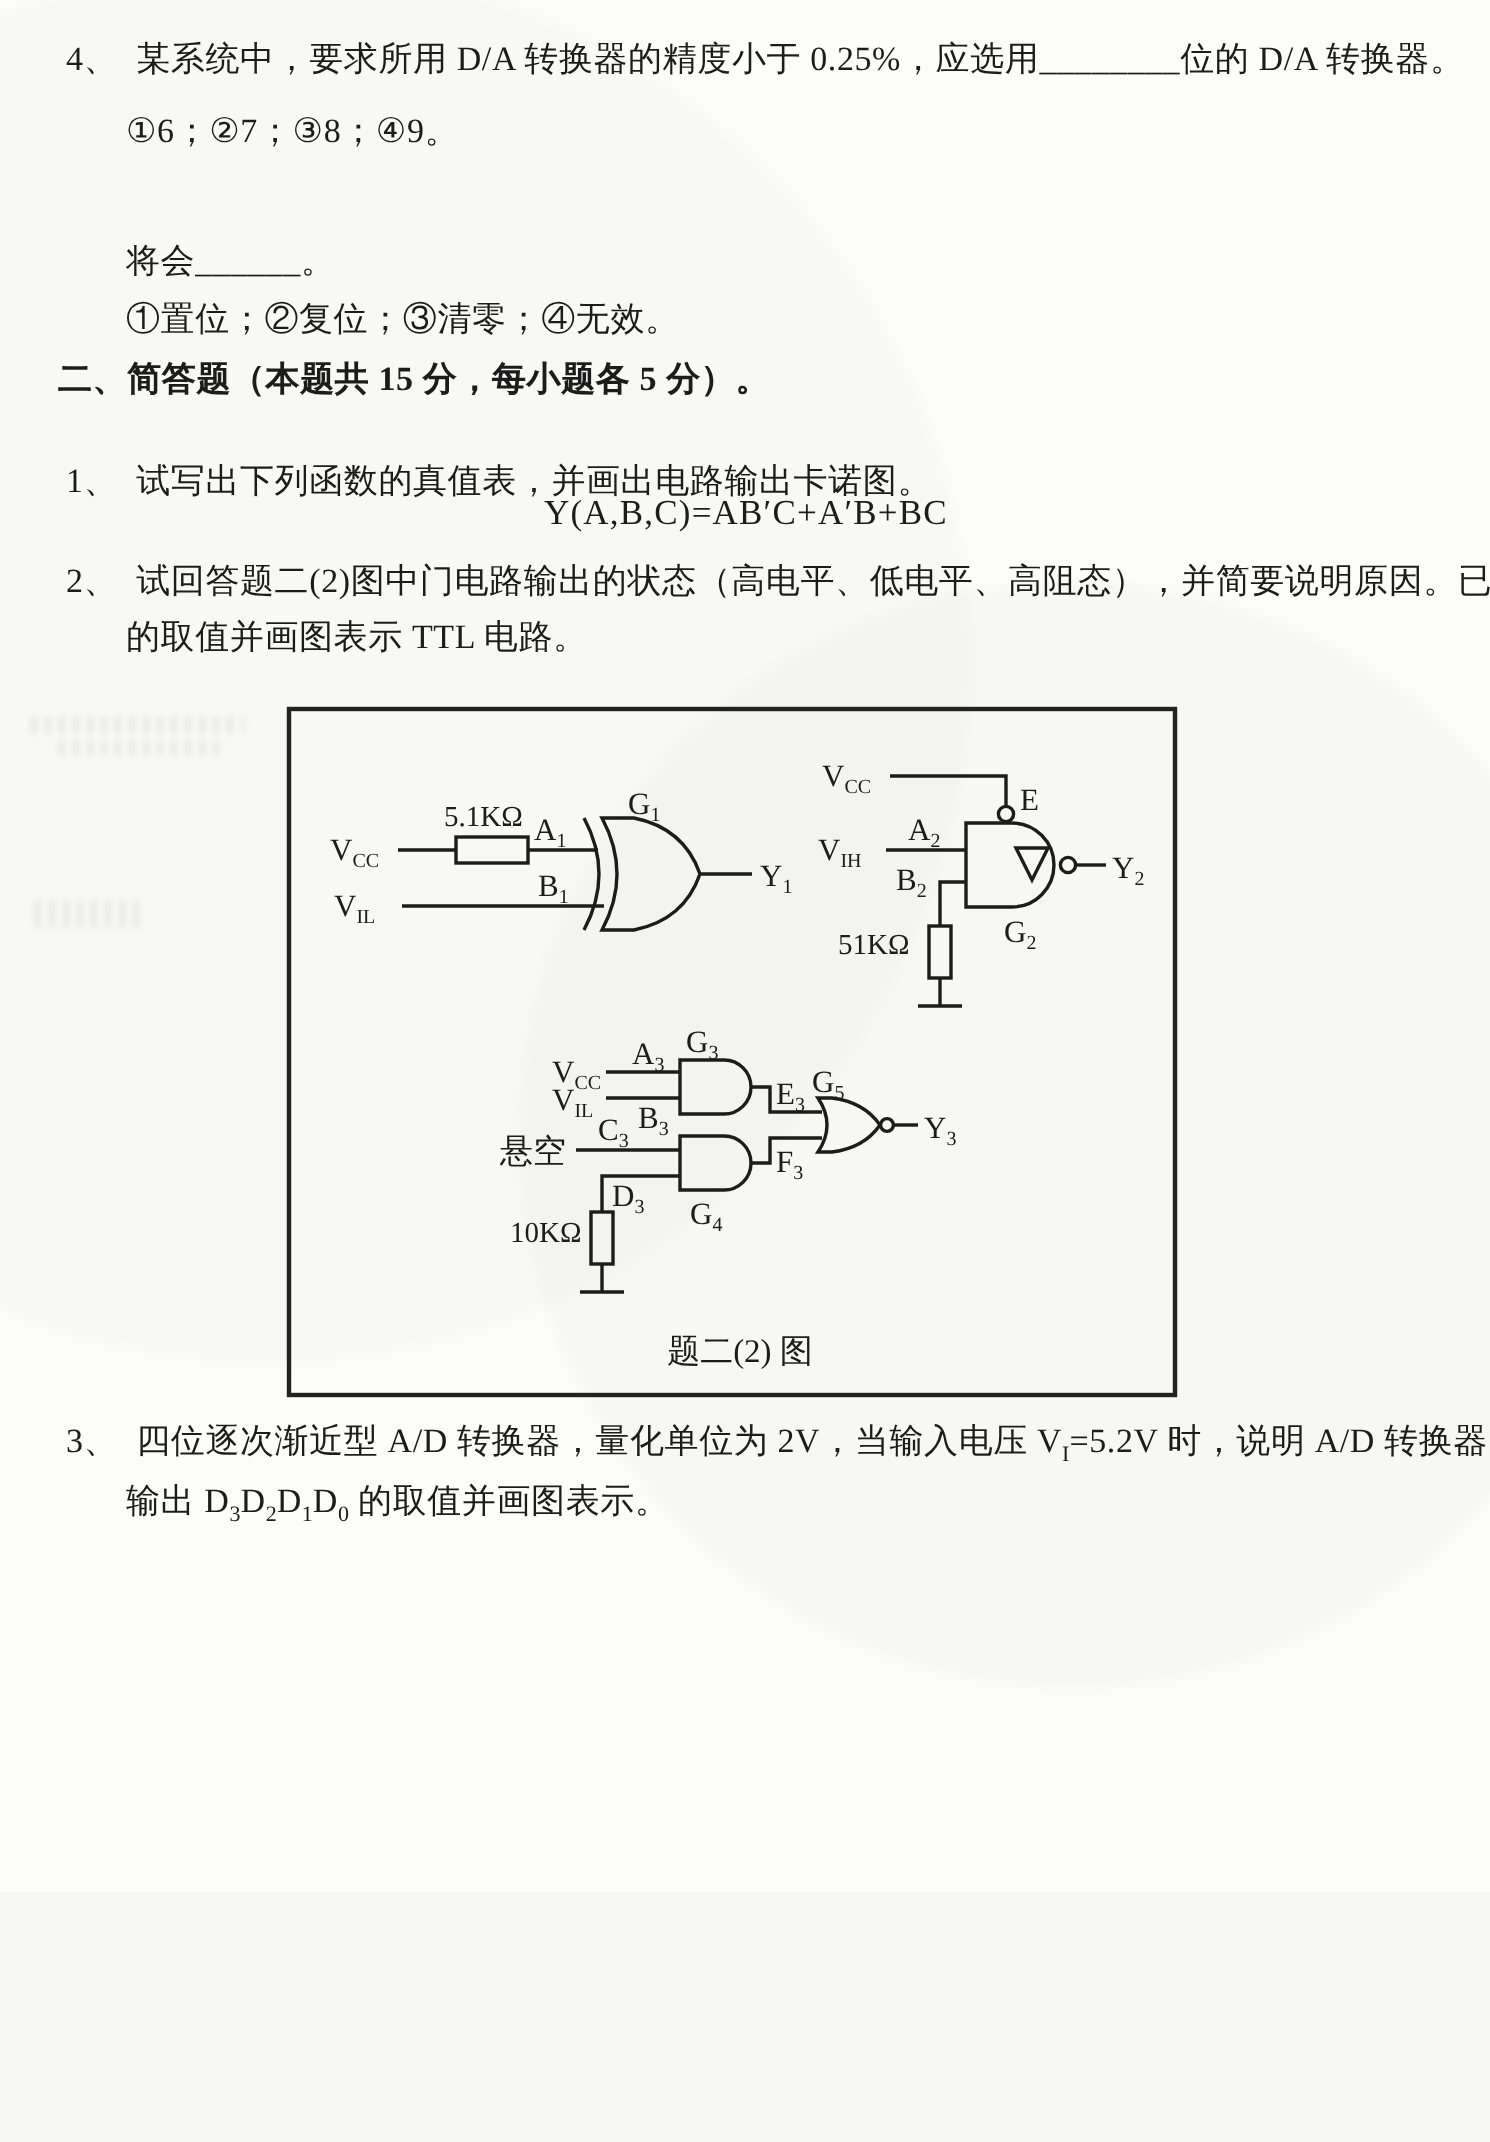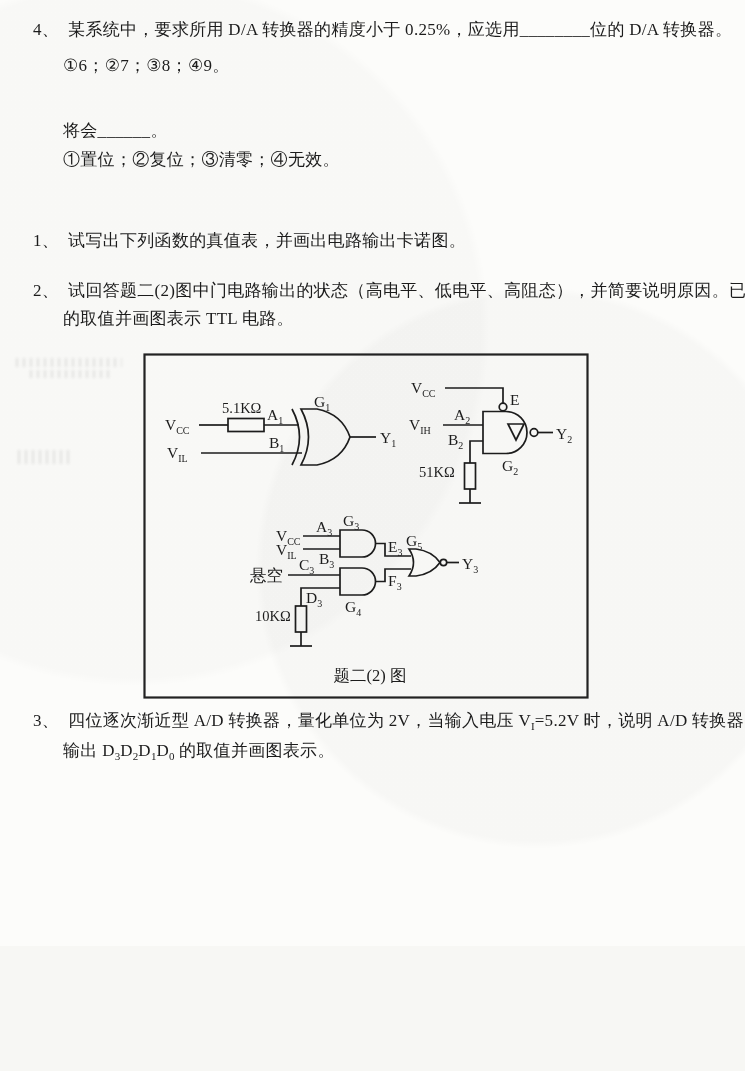--- a/index.html
+++ b/index.html
@@ -50,22 +50,24 @@
 <body>
 
 <div class="page">
 
   <div class="line" style="left:33px;top:20px;"><span class="qnum">4、</span><span>某系统中，要求所用 D/A 转换器的精度小于 0.25%，应选用________位的 D/A 转换器。</span></div>
   <div class="line" style="left:63px;top:56px;">①6；②7；③8；④9。</div>
 
   <div class="line" style="left:63px;top:121px;">将会______。</div>
   <div class="line" style="left:63px;top:150px;">①置位；②复位；③清零；④无效。</div>
 
+  <div class="line bold" style="left:29px;top:180px;">二、简答题（本题共 15 分，每小题各 5 分）。</div>
 
   <div class="line" style="left:33px;top:231px;"><span class="qnum">1、</span><span>试写出下列函数的真值表，并画出电路输出卡诺图。</span></div>
+  <div class="line formula" style="left:272px;top:247px;">Y(A,B,C)=AB′C+A′B+BC</div>
 
   <div class="line" style="left:33px;top:281px;"><span class="qnum">2、</span><span>试回答题二(2)图中门电路输出的状态（高电平、低电平、高阻态），并简要说明原因。已</span></div>
   <div class="line" style="left:63px;top:309px;">的取值并画图表示 TTL 电路。</div>
 
   <div class="smudge" style="left:16px;top:358px;width:106px;height:9px;"></div>
   <div class="smudge" style="left:30px;top:370px;width:80px;height:8px;"></div>
   <div class="smudge" style="left:18px;top:450px;width:52px;height:14px;"></div>
 
   <div class="figure-wrap">
     <svg width="446" height="346" viewBox="0 0 446 346">

